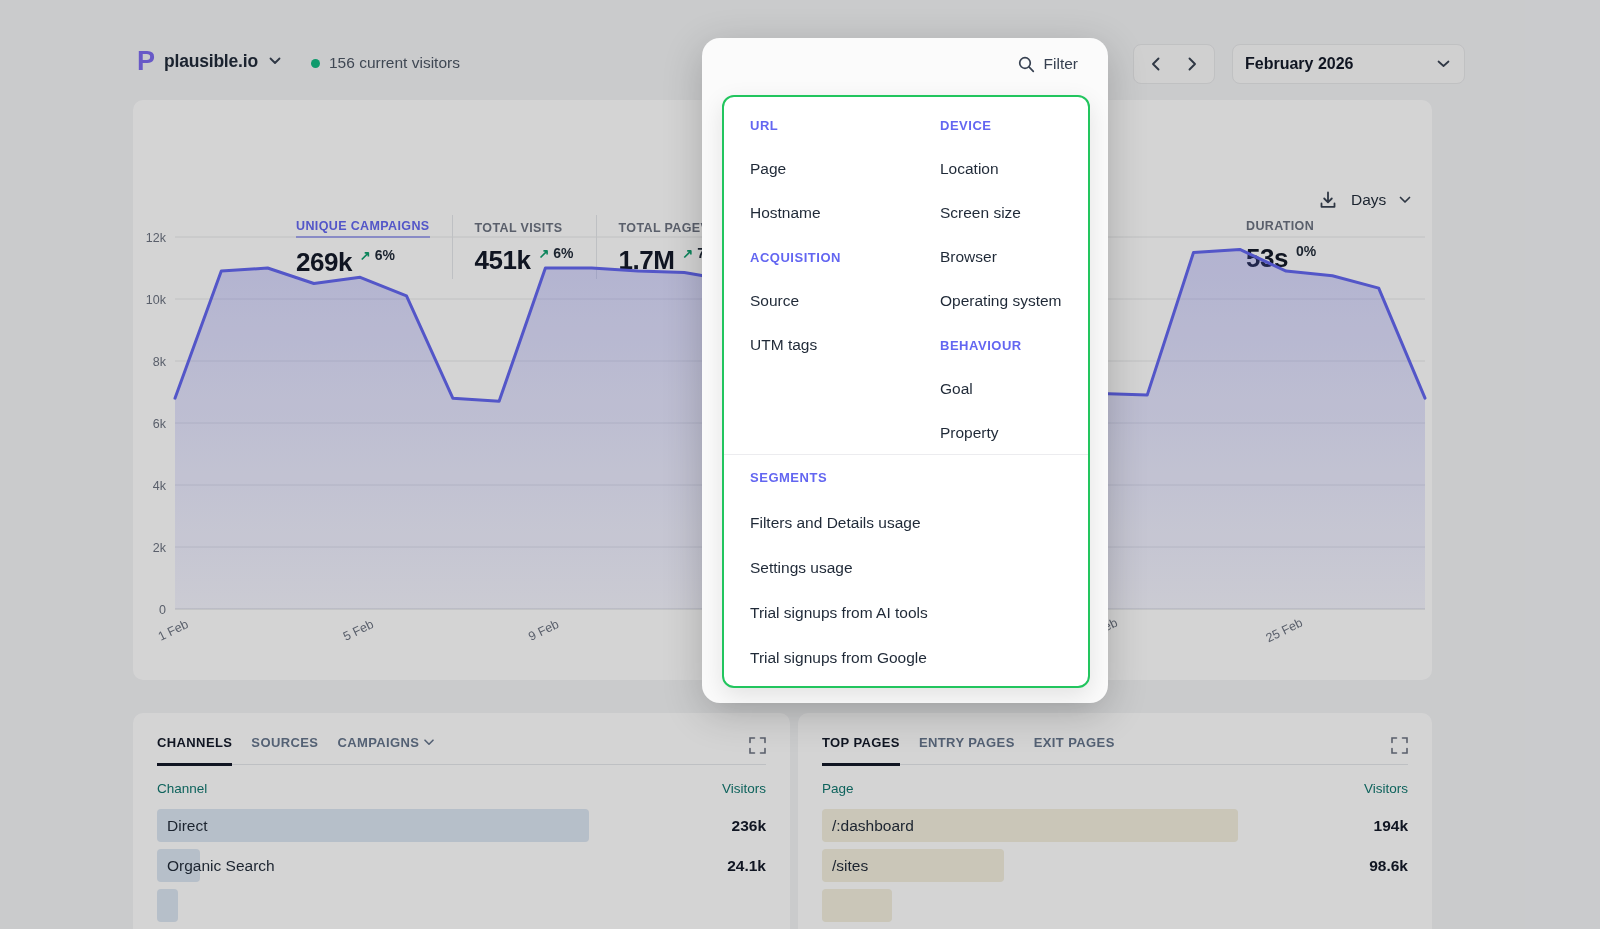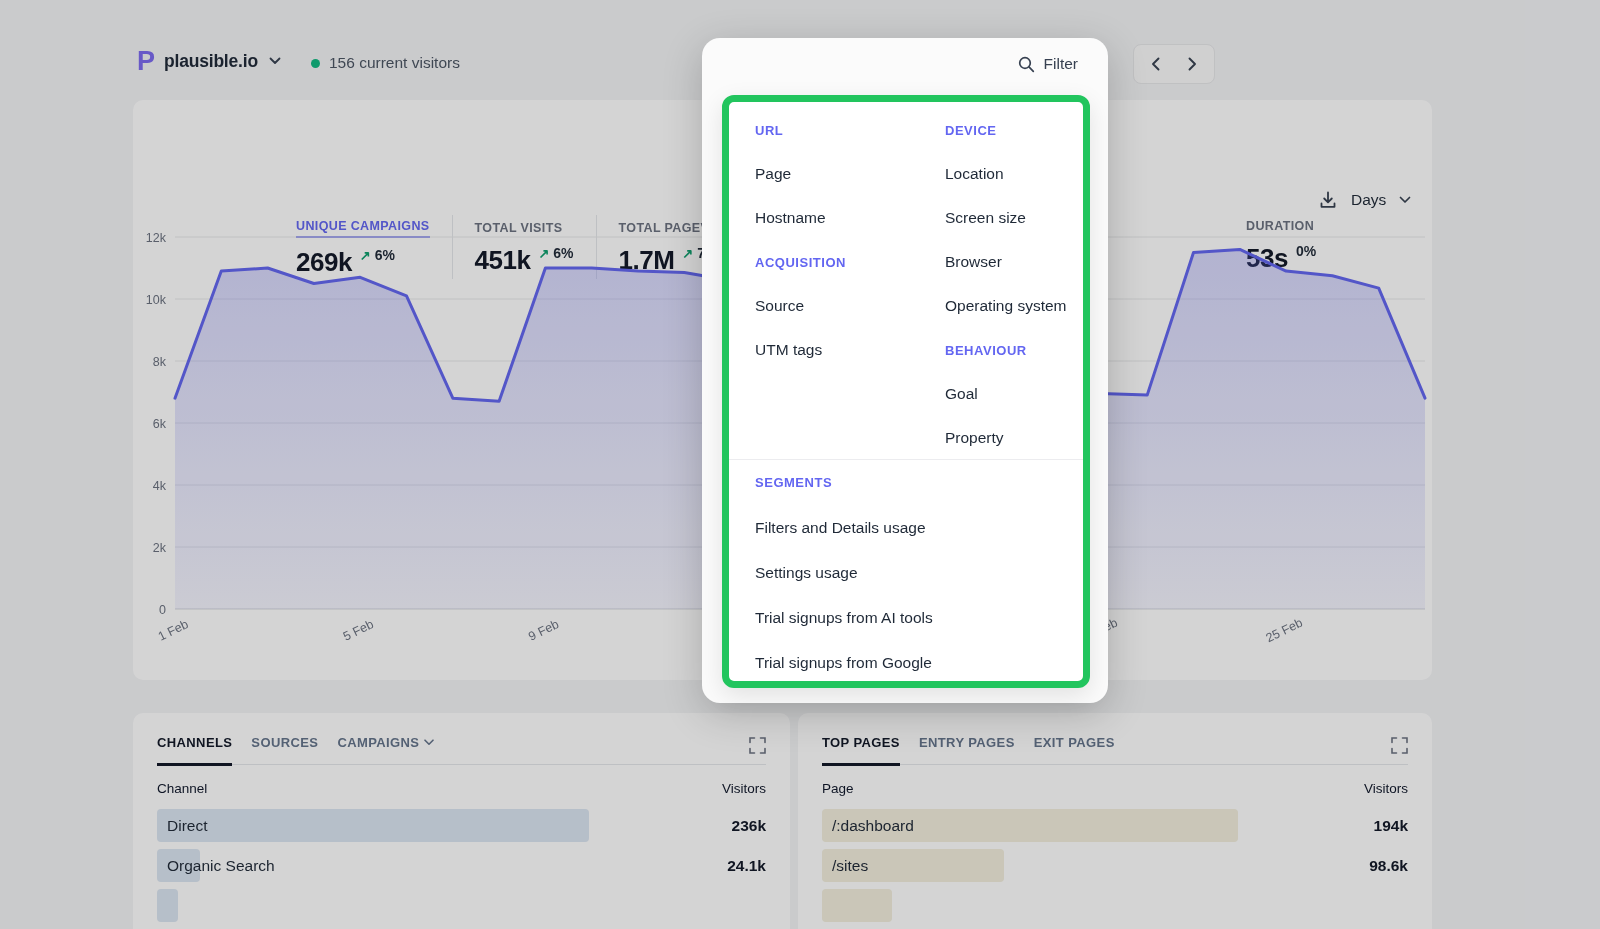--- a/index.html
+++ b/index.html
@@ -46,36 +46,36 @@
   
   .bd-card{position:absolute;top:713px;height:300px;background:#fff;border-radius:10px;box-sizing:border-box;padding:22px 24px;}
   #card-bl{left:133px;width:657px;}
   #card-br{left:798px;width:634px;}
   .tab-row{display:flex;align-items:flex-start;}
   .tabs{display:flex;gap:19px;flex:1;}
   .tab{font-size:13px;font-weight:600;color:#64748b;letter-spacing:0.03em;padding-bottom:13px;
        display:flex;align-items:center;gap:5px;cursor:pointer;border-bottom:3px solid transparent;}
   .tab.active{color:#111827;font-weight:700;border-bottom:3px solid #111827;}
   .tab-underline{height:1px;background:#e5e7eb;margin-top:-2px;}
-  .bd-header{display:flex;justify-content:space-between;margin-top:16px;font-size:13.5px;color:#0f172a;}
+  .bd-header{display:flex;justify-content:space-between;margin-top:16px;font-size:13.5px;color:#0f766e;}
   .rows{margin-top:13px;}
   .row{position:relative;height:33px;margin-bottom:7px;}
   .bar{position:absolute;left:0;top:0;bottom:0;border-radius:4px;}
   .row-label{position:absolute;left:10px;top:50%;transform:translateY(-50%);font-size:15.5px;color:#1f2937;}
   .row-value{position:absolute;right:0;top:50%;transform:translateY(-50%);font-size:15.5px;font-weight:600;color:#111827;}
   .expand-btn{cursor:pointer;margin-top:2px;}
 
   
   #dim-overlay{position:absolute;inset:0;background:rgba(10,10,12,0.175);z-index:50;}
   #filter-popover{position:absolute;left:702px;top:38px;width:406px;height:665px;background:#fbfbfb;
       border-radius:18px;z-index:60;box-shadow:0 10px 40px rgba(0,0,0,0.20);}
   .filter-control{position:absolute;top:17px;right:30px;display:flex;align-items:center;gap:9px;cursor:pointer;}
   .filter-label{font-size:15.5px;font-weight:500;color:#374151;}
   .menu-panel{position:absolute;left:20px;top:57px;width:368px;height:593px;background:#fff;
-      border:7px solid #22c55e;border-radius:12px;box-shadow:0 8px 24px rgba(0,0,0,0.10);box-sizing:border-box;}
+      border:2px solid #22c55e;border-radius:12px;box-shadow:0 8px 24px rgba(0,0,0,0.10);box-sizing:border-box;}
   .menu-col{position:absolute;top:6px;}
   #menu-col-0{left:26px;width:170px;}
   #menu-col-1{left:216px;width:150px;}
   .menu-heading{height:44px;display:flex;align-items:center;font-size:13px;font-weight:700;
       letter-spacing:0.04em;color:#6366f1;}
   .menu-item{height:44px;display:flex;align-items:center;font-size:15.5px;color:#1f2937;cursor:pointer;white-space:nowrap;}
   .menu-divider{position:absolute;left:0;right:0;top:357px;height:1px;background:#ececef;}
   #segments{position:absolute;left:26px;top:358px;right:35px;}
   #segments .menu-item{height:45px;}
   #segments .menu-heading{height:45px;}
@@ -99,20 +99,26 @@
   <span class="btn">
     <svg width="9" height="14" viewBox="0 0 9 14">
           <path d="M7.5 1.5 L2 7 L7.5 12.5" fill="none" stroke="#374151" stroke-width="1.9" stroke-linecap="round" stroke-linejoin="round"></path>
         </svg>
   </span>
   <span class="btn">
     <svg width="9" height="14" viewBox="0 0 9 14">
           <path d="M1.5 1.5 L7 7 L1.5 12.5" fill="none" stroke="#374151" stroke-width="1.9" stroke-linecap="round" stroke-linejoin="round"></path>
         </svg>
   </span>
+</div>
+<div class="date-selector">
+  <span class="date-label">February 2026</span>
+  <svg width="13" height="8" viewBox="0 0 13 8">
+        <path d="M1.5 1.5 L6.5 6 L11.5 1.5" fill="none" stroke="#374151" stroke-width="1.7" stroke-linecap="round" stroke-linejoin="round"></path>
+      </svg>
 </div>
 
 <div class="main-card">
   <div id="stats-row">
         <div class="stat"><span class="stat-label active">UNIQUE CAMPAIGNS</span><div class="stat-valrow">
             <span class="stat-value">269k</span>
             <span class="stat-change">
               <span class="trend-arrow">↗</span>
               <span class="stat-pct">6%</span>
             </span>

